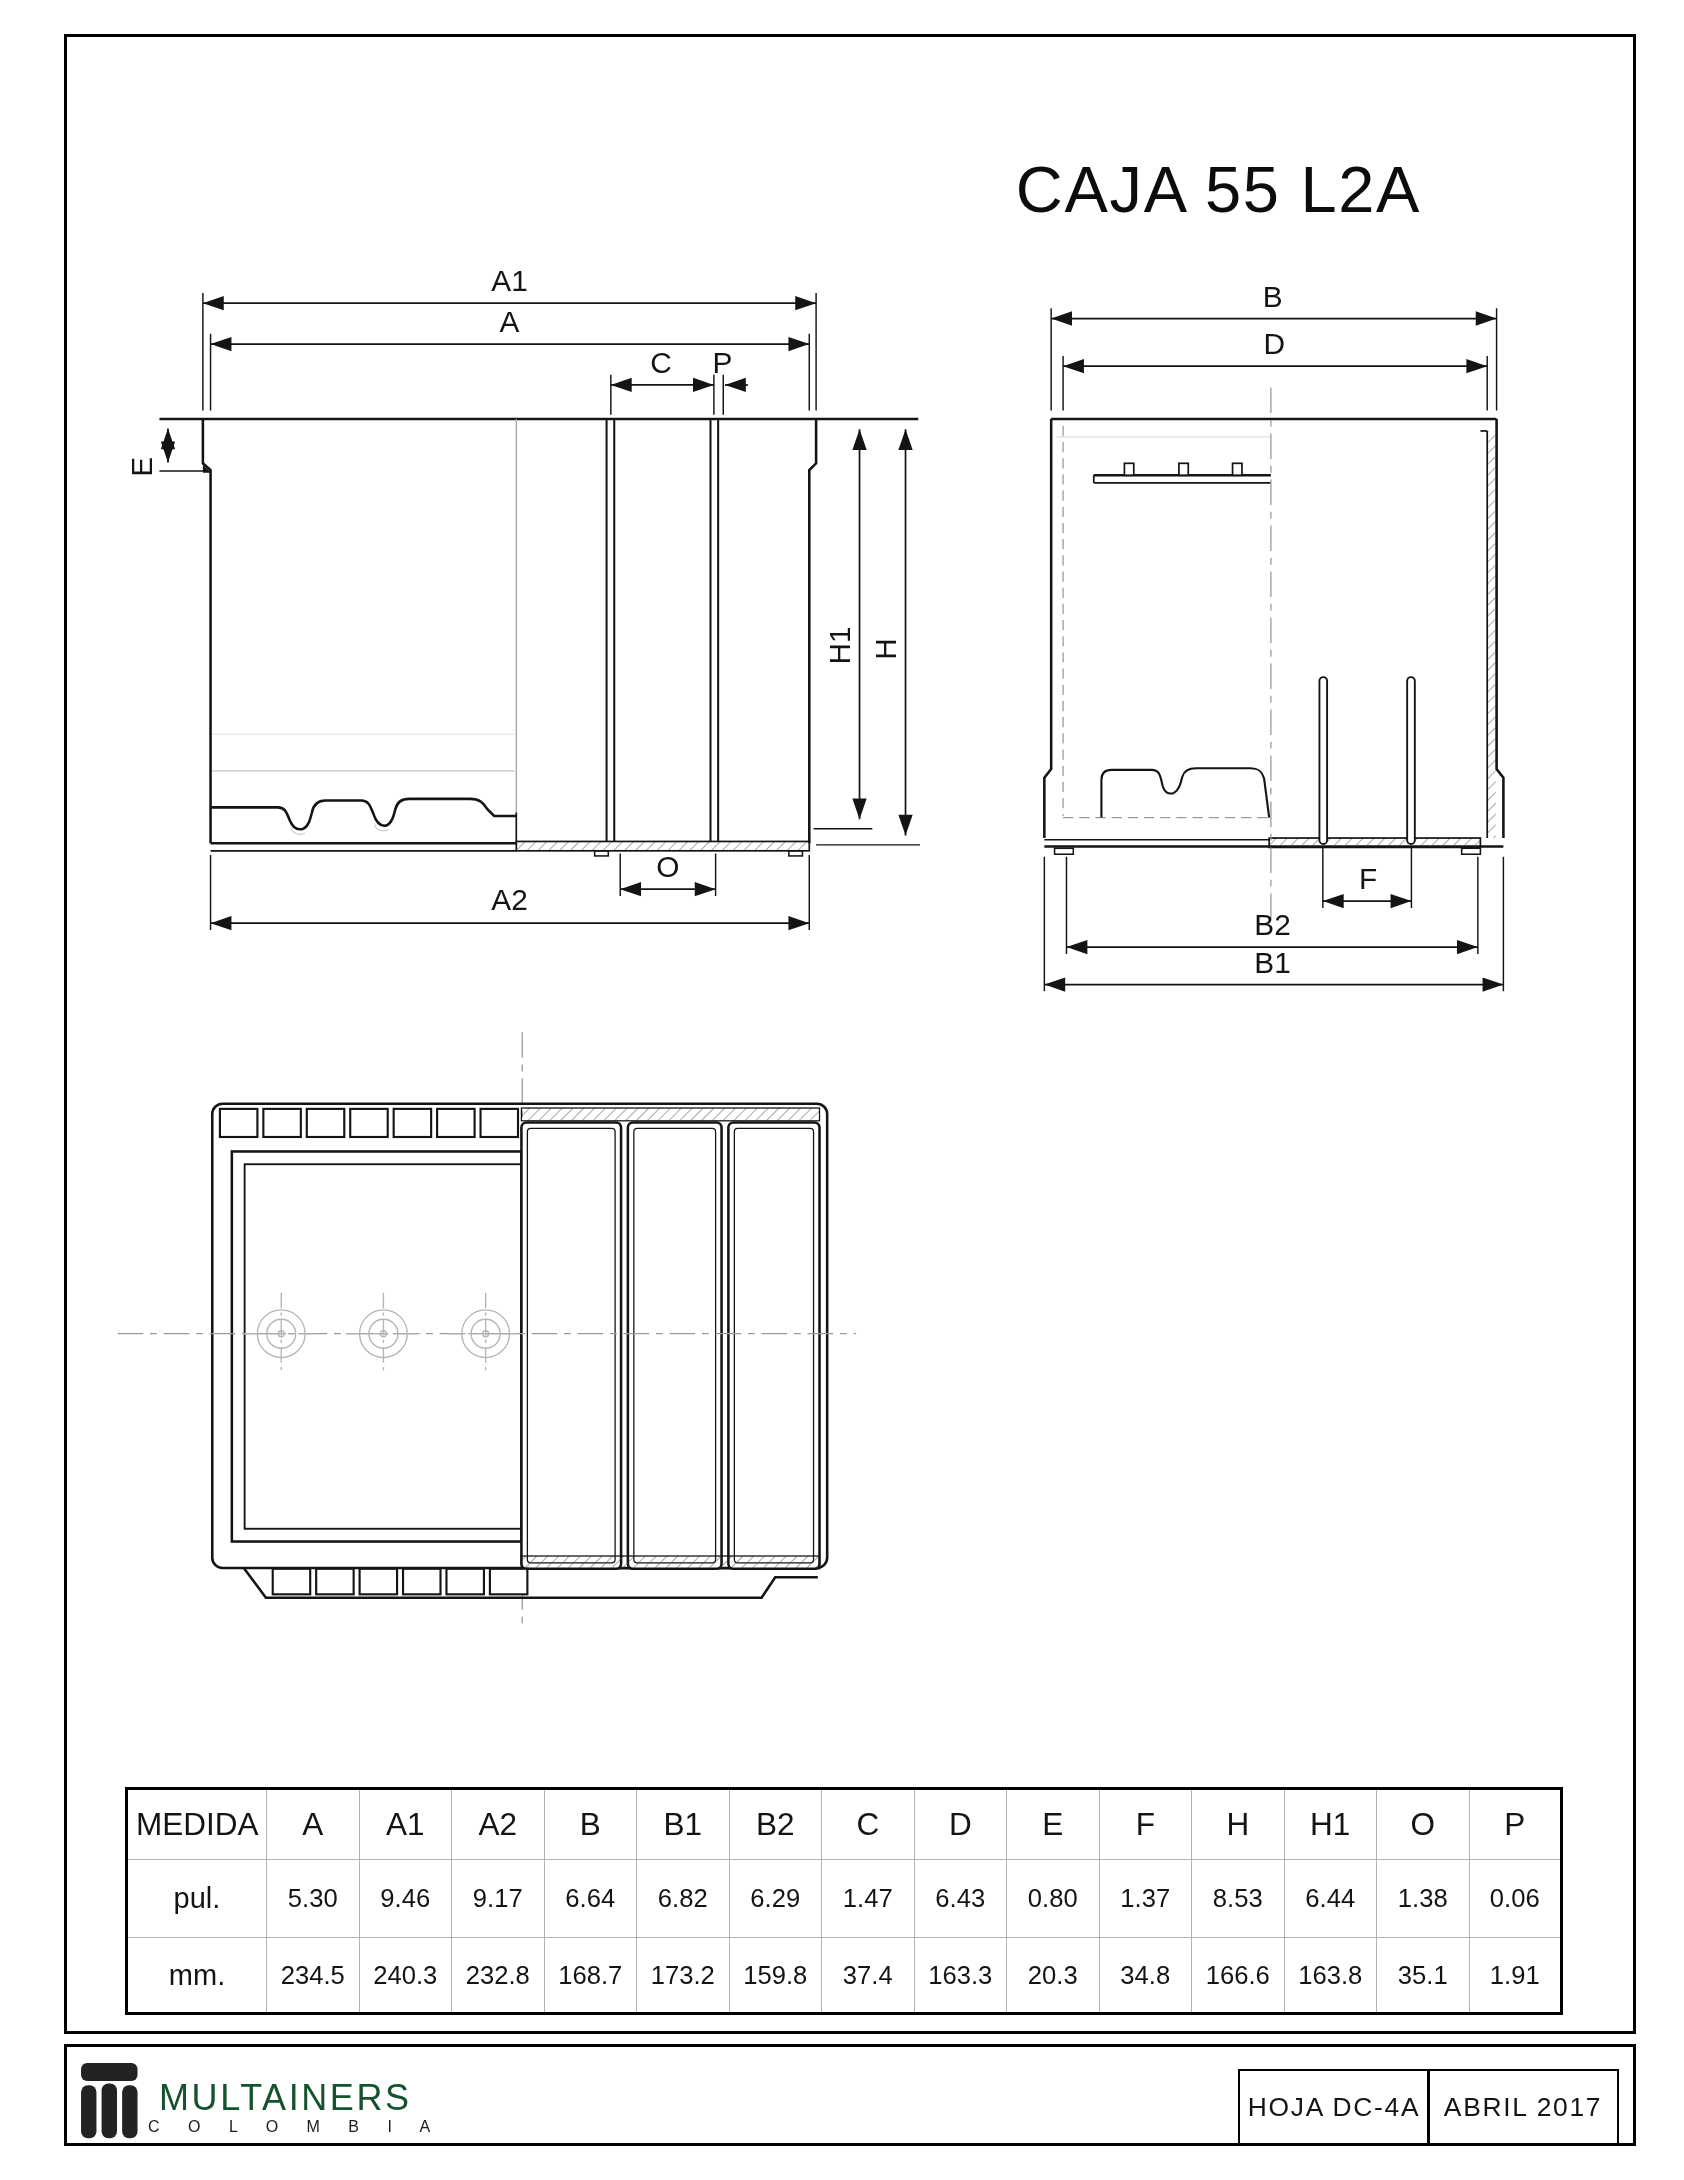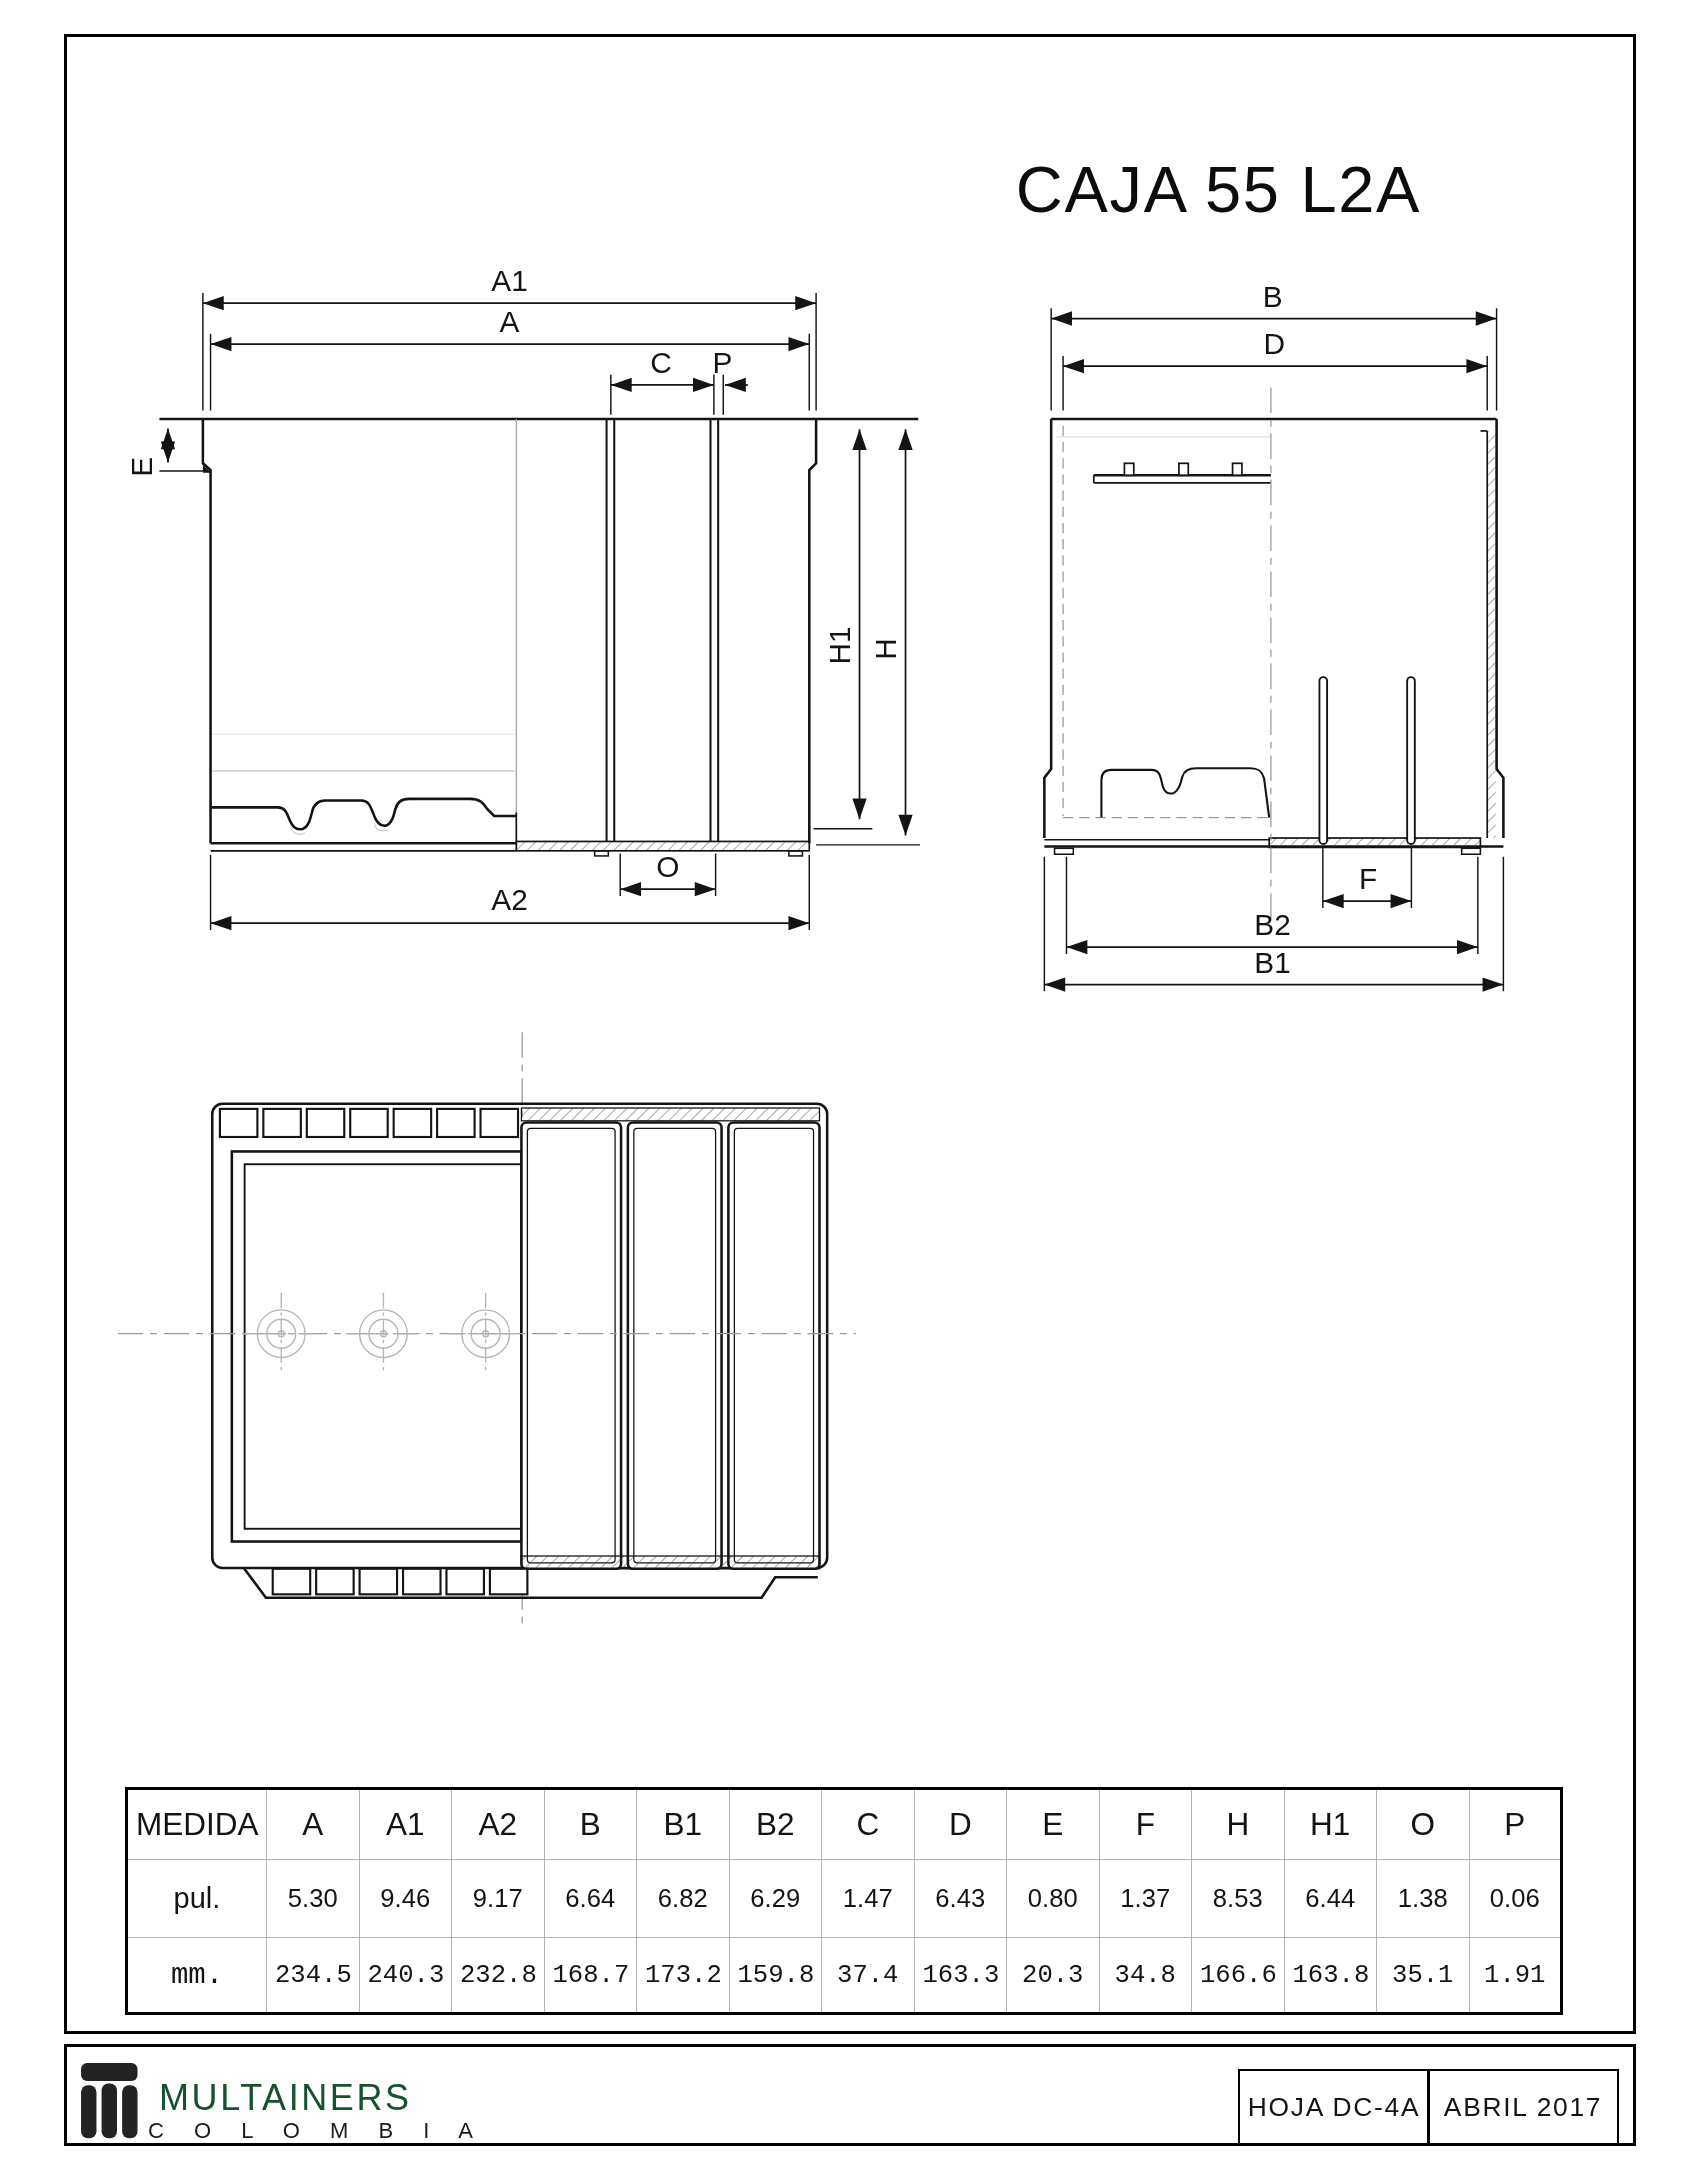--- a/index.html
+++ b/index.html
@@ -9,26 +9,26 @@
   .border-footer{left:64px;top:2044px;width:1572px;height:102px;border:3.4px solid #000;box-sizing:border-box;}
   .page-title{left:963px;top:152px;width:511px;text-align:center;font-size:65px;letter-spacing:1.7px;color:#0c0c0c;}
   svg text{font-family:"Liberation Sans",sans-serif;font-size:35px;fill:#141414;}
   
   .dim-table{left:125px;top:1787px;width:1438px;}
   table{border-collapse:collapse;table-layout:fixed;width:1438px;border:3.4px solid #000;}
   td{border:0.9px solid #b3b3b3;text-align:center;vertical-align:middle;padding:8px;overflow:hidden;}
   tr.hdr td{height:53px;font-size:31.5px;}
   tr.pul td{height:61px;font-size:29px;}
   tr.pul td.val{font-size:25.6px;}
-  tr.mm td{height:58px;font-size:29px;font-family:Liberation Mono, monospace;}
+  tr.mm td{height:58px;font-size:29px;}
   tr.mm td.val{font-size:25.6px;}
   td.rowlab{font-size:29px;}
   
   .brand-name{left:159px;top:2077px;font-size:36px;letter-spacing:2.6px;font-weight:400;color:#14532d;}
-  .brand-sub{left:148px;top:2118px;font-size:22px;letter-spacing:12px;color:#1b1b1b;}
+  .brand-sub{left:148px;top:2118px;font-size:16px;letter-spacing:12px;color:#1b1b1b;}
   .stamp{border:2.6px solid #000;box-sizing:border-box;display:flex;align-items:center;justify-content:center;font-size:26.4px;letter-spacing:1.7px;}
   .stamp-sheet{left:1238px;top:2069px;width:192px;height:77px;}
   .stamp-date{left:1427px;top:2069px;width:192px;height:77px;}
 </style>
 </head>
 <body>
 
 <div class="abs border-main"></div>
 <div class="abs border-footer"></div>
 

